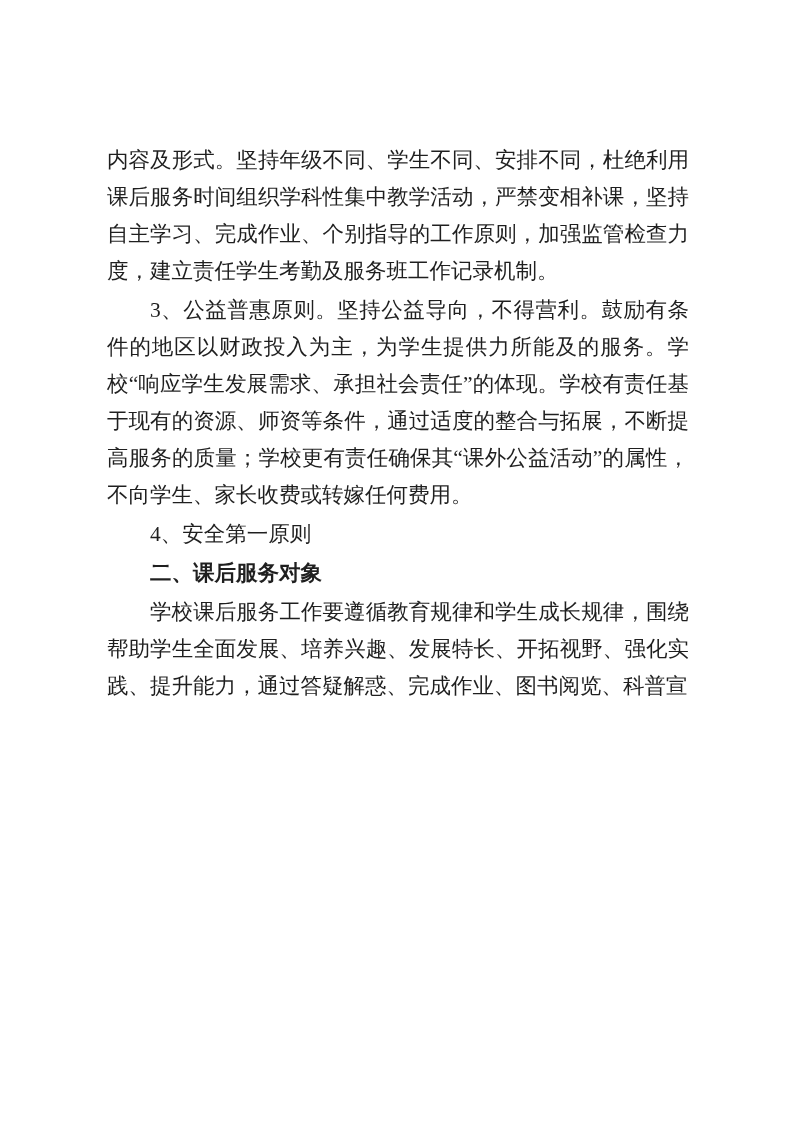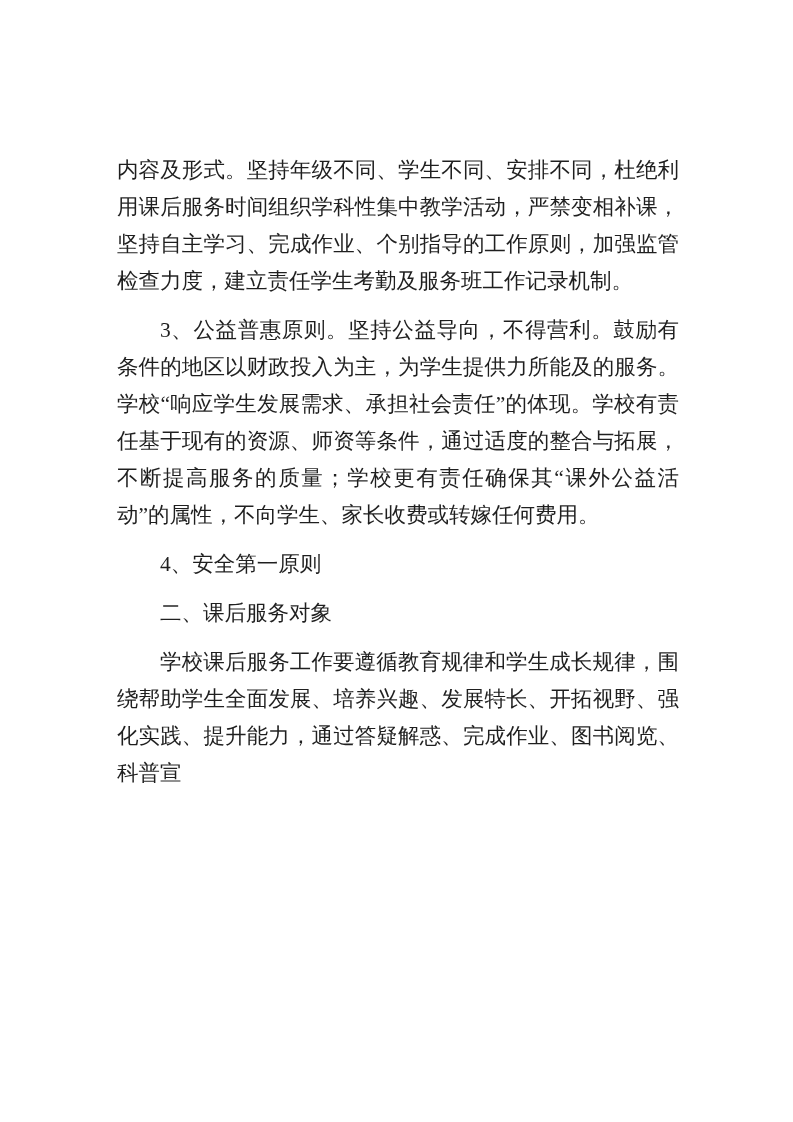--- a/index.html
+++ b/index.html
@@ -20,28 +20,28 @@
     left: 105px;
     top: 140px;
     width: 586px;
     color: #1f1f1f;
     font-size: 21.5px;
     line-height: 37px;
     text-align: justify;
     text-justify: inter-ideograph;
   }
   .doc-body p {
-    margin: 12px;
+    margin: 2px;
     padding: 0;
   }
   .para-indent {
     text-indent: 2em;
   }
   .para-heading {
-    font-weight: normal;
+    font-weight: bold;
   }
 </style>
 </head>
 <body>
 
 <div class="page">
   <div class="doc-body">
     <p class="para-body">内容及形式。坚持年级不同、学生不同、安排不同，杜绝利用课后服务时间组织学科性集中教学活动，严禁变相补课，坚持自主学习、完成作业、个别指导的工作原则，加强监管检查力度，建立责任学生考勤及服务班工作记录机制。</p>
     <p class="para-body para-indent">3、公益普惠原则。坚持公益导向，不得营利。鼓励有条件的地区以财政投入为主，为学生提供力所能及的服务。学校“响应学生发展需求、承担社会责任”的体现。学校有责任基于现有的资源、师资等条件，通过适度的整合与拓展，不断提高服务的质量；学校更有责任确保其“课外公益活动”的属性，不向学生、家长收费或转嫁任何费用。</p>
     <p class="para-body para-indent">4、安全第一原则</p>

